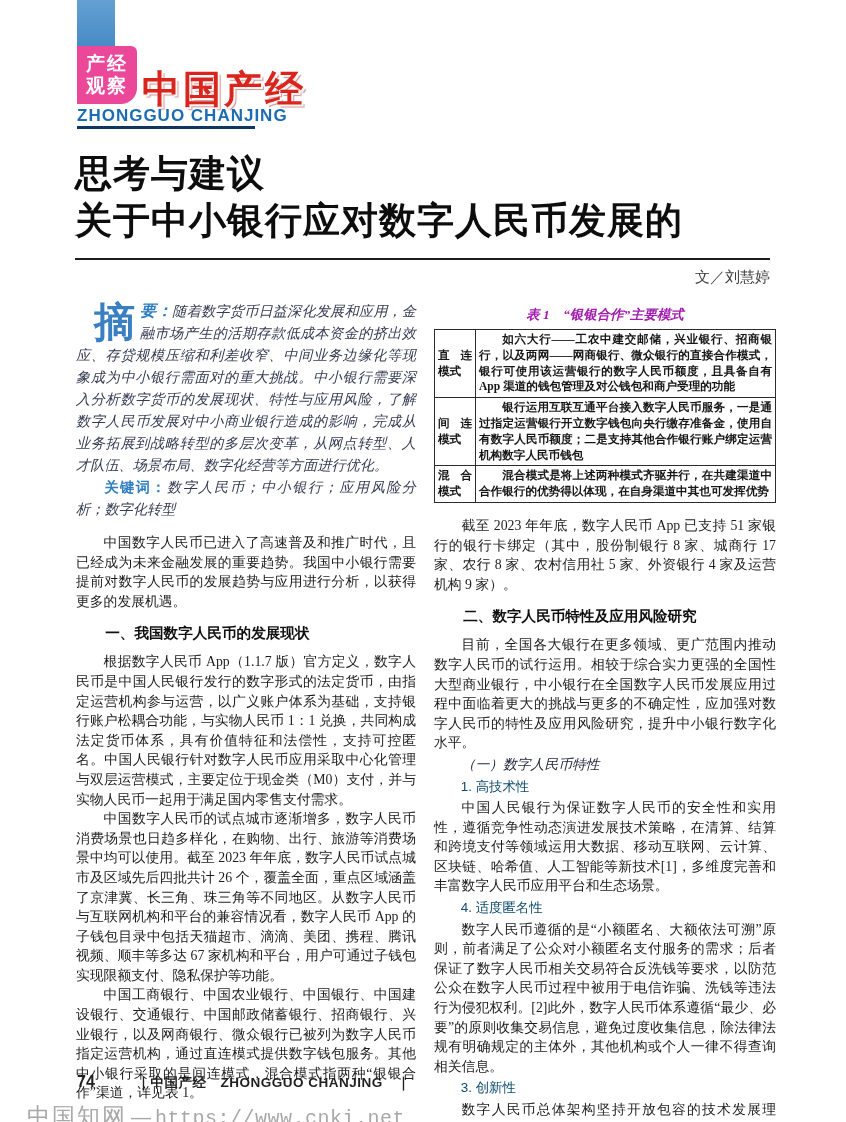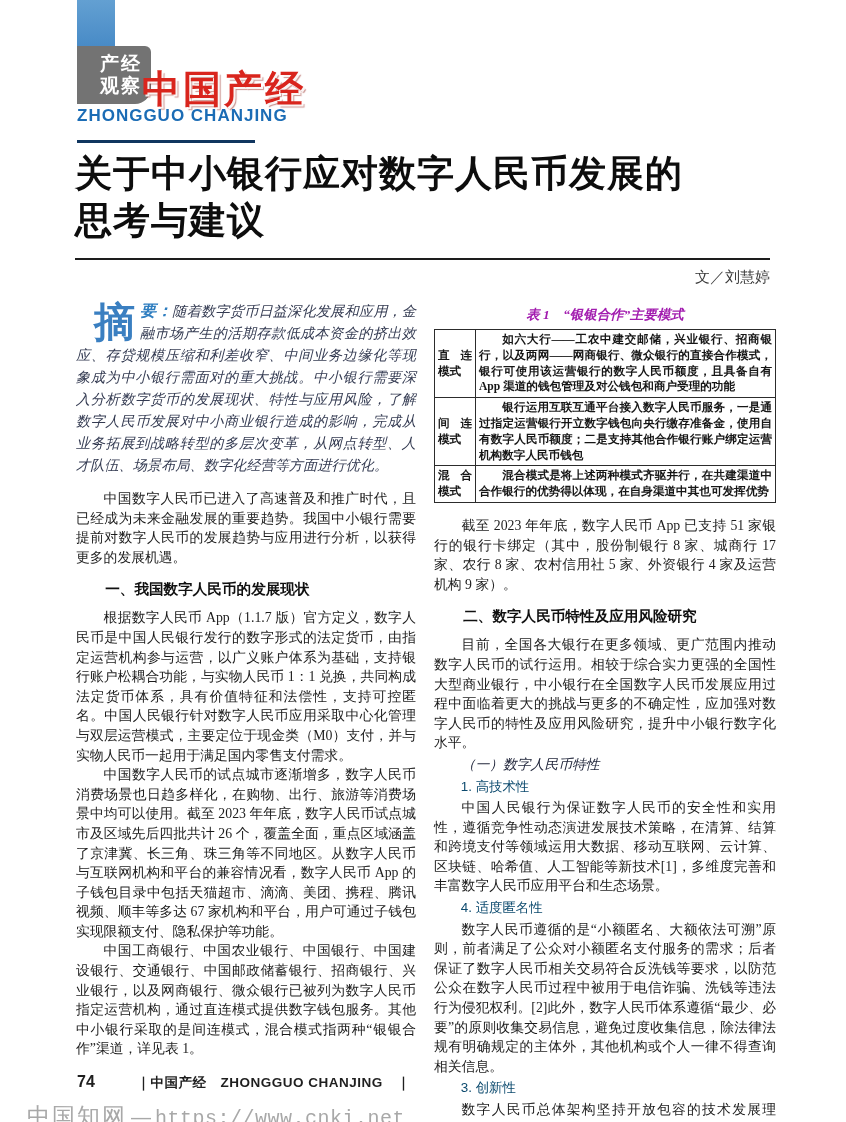--- a/index.html
+++ b/index.html
@@ -4,31 +4,31 @@
 <style>
   html,body{margin:0;padding:0;}
   body{
     width:846px;height:1122px;position:relative;overflow:hidden;
     background:#ffffff;font-family:"Liberation Serif",serif;color:#1b1b1b;
   }
   
   .brand-bar{position:absolute;left:77px;top:0;width:38px;height:52px;
     background:linear-gradient(#63a0d2,#4588c5);}
   .brand-box{position:absolute;left:77px;top:46px;width:60px;height:58px;
-    background:#737373;border-radius:0 6px 16px 0;
+    background:#ec4899;border-radius:0 6px 16px 0;
     display:flex;flex-direction:column;align-items:center;justify-content:center;
     font-family:"Liberation Sans",sans-serif;font-weight:bold;color:#fff;
-    font-size:19px;line-height:22px;letter-spacing:2px;padding-left:14px;}
+    font-size:19px;line-height:22px;letter-spacing:2px;}
   .brand-cn{position:absolute;left:142px;top:64px;
     font-family:"Liberation Sans",sans-serif;font-weight:bold;font-size:38px;
     color:#d9251d;letter-spacing:3px;
     text-shadow:2px 2px 0 rgba(255,255,255,.9),3px 3px 1px rgba(140,20,10,.45);}
   .brand-en{position:absolute;left:77px;top:106px;width:178px;
     font-family:"Liberation Sans",sans-serif;font-weight:bold;font-size:17px;
-    color:#1b6cb5;letter-spacing:1px;padding-bottom:14px;
+    color:#1b6cb5;letter-spacing:1px;padding-bottom:0;
     border-bottom:3px solid #10365f;white-space:nowrap;}
   
   .article-title{position:absolute;left:75px;top:150px;width:680px;
     font-family:"Liberation Sans",sans-serif;font-weight:bold;
     font-size:37px;line-height:47px;color:#0d0d0d;letter-spacing:1px;}
   .rule{position:absolute;left:75px;top:258px;width:695px;height:2px;background:#1d1d1d;}
   .byline{position:absolute;left:75px;top:268px;width:695px;text-align:right;
     font-size:15px;color:#3a3a3a;}
   
   .col{position:absolute;text-align:justify;}
@@ -77,30 +77,33 @@
 
 <div class="brand-bar"></div>
 <div class="brand-box">
   <span>产经</span>
   <span>观察</span>
 </div>
 <div class="brand-cn">中国产经</div>
 <div class="brand-en">ZHONGGUO CHANJING</div>
 
 <div class="article-title">
+  <div>思考与建议</div>
   <div>关于中小银行应对数字人民币发展的</div>
-  <div>思考与建议</div>
 </div>
 <div class="rule"></div>
 <div class="byline">文／刘慧婷</div>
 
 <div class="col col-left">
   <div class="abstract">
     <span class="abs-big">摘</span><span class="abs-label">要：</span><span>随着数字货币日益深化发展和应用，金融市场产生的活期存款低成本资金的挤出效应、存贷规模压缩和利差收窄、中间业务边缘化等现象成为中小银行需面对的重大挑战。中小银行需要深入分析数字货币的发展现状、特性与应用风险，了解数字人民币发展对中小商业银行造成的影响，完成从业务拓展到战略转型的多层次变革，从网点转型、人才队伍、场景布局、数字化经营等方面进行优化。</span>
   </div>
+  <p class="keywords">
+    <span class="kw-label">关键词：</span><span>数字人民币；中小银行；应用风险分析；数字化转型</span>
+  </p>
 
   <p class="p-body first-p">中国数字人民币已进入了高速普及和推广时代，且已经成为未来金融发展的重要趋势。我国中小银行需要提前对数字人民币的发展趋势与应用进行分析，以获得更多的发展机遇。</p>
   <p class="h-section">一、我国数字人民币的发展现状</p>
   <p class="p-body">根据数字人民币 App（1.1.7 版）官方定义，数字人民币是中国人民银行发行的数字形式的法定货币，由指定运营机构参与运营，以广义账户体系为基础，支持银行账户松耦合功能，与实物人民币 1：1 兑换，共同构成法定货币体系，具有价值特征和法偿性，支持可控匿名。中国人民银行针对数字人民币应用采取中心化管理与双层运营模式，主要定位于现金类（M0）支付，并与实物人民币一起用于满足国内零售支付需求。</p>
   <p class="p-body">中国数字人民币的试点城市逐渐增多，数字人民币消费场景也日趋多样化，在购物、出行、旅游等消费场景中均可以使用。截至 2023 年年底，数字人民币试点城市及区域先后四批共计 26 个，覆盖全面，重点区域涵盖了京津冀、长三角、珠三角等不同地区。从数字人民币与互联网机构和平台的兼容情况看，数字人民币 App 的子钱包目录中包括天猫超市、滴滴、美团、携程、腾讯视频、顺丰等多达 67 家机构和平台，用户可通过子钱包实现限额支付、隐私保护等功能。</p>
   <p class="p-body">中国工商银行、中国农业银行、中国银行、中国建设银行、交通银行、中国邮政储蓄银行、招商银行、兴业银行，以及网商银行、微众银行已被列为数字人民币指定运营机构，通过直连模式提供数字钱包服务。其他中小银行采取的是间连模式，混合模式指两种“银银合作”渠道，详见表 1。</p>
 </div>
 
 <div class="col col-right">
   <div class="tbl-caption">表 1　“银银合作”主要模式</div>

